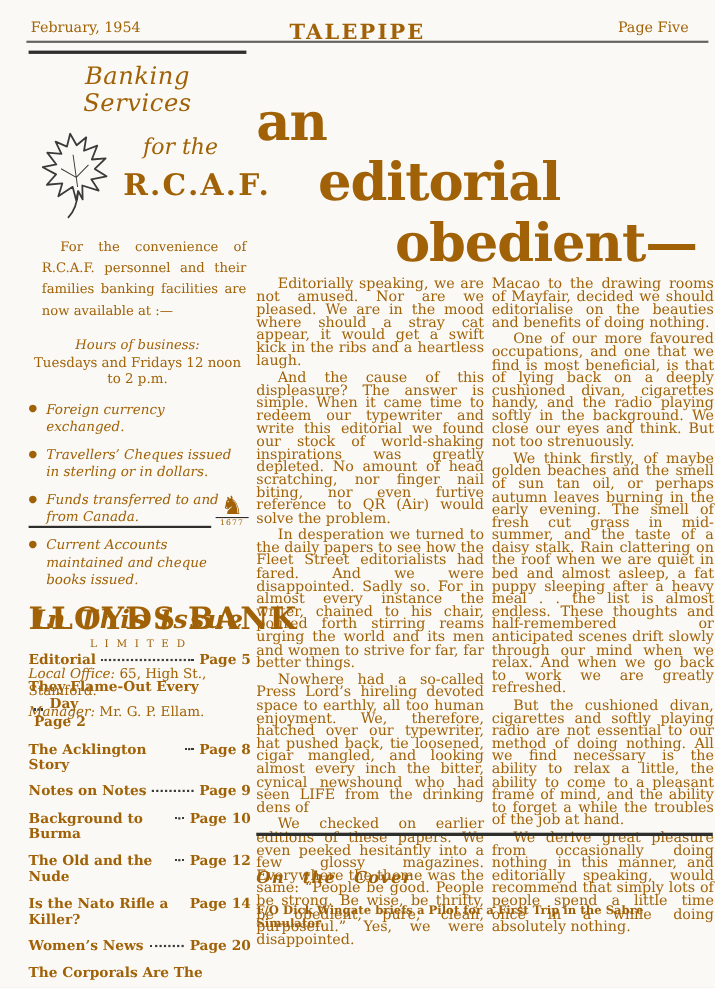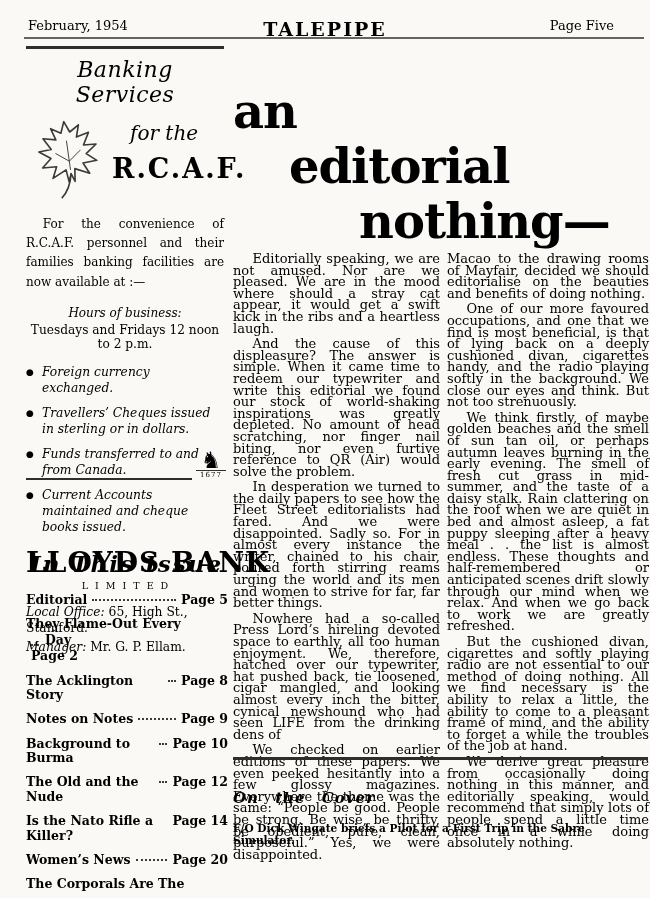--- a/index.html
+++ b/index.html
@@ -1,37 +1,37 @@
 <!DOCTYPE html>
 <html><head>
 <meta charset="utf-8">
 <style>
   html,body{margin:0;padding:0;}
   body{background:#e8e7e3;}
   .page{
     position:relative;width:650px;height:898px;margin:0 auto;
-    background:#faf9f5;color:#000000;
+    background:#faf9f5;color:#a16207;
     font-family:"DejaVu Serif","Liberation Serif",serif;
     overflow:hidden;
   }
   
   .hdr-date{position:absolute;left:28px;top:18px;font-size:13px;}
   .hdr-title{position:absolute;left:0;right:0;top:18px;text-align:center;
     font-size:19px;font-weight:bold;letter-spacing:2px;}
-  .hdr-page{position:absolute;right:36px;top:18px;font-size:13px;}
+  .hdr-page{position:absolute;right:24px;top:18px;font-size:13px;}
   .rule-header{position:absolute;left:24px;top:37px;width:620px;height:2px;background:#4a4a46;opacity:.85;}
   
   .ad{position:absolute;left:26px;top:46px;width:198px;}
   .ad-top-rule{height:3px;background:#2e2e2c;margin-bottom:8px;}
   .ad-script{font-style:italic;font-size:22px;text-align:center;margin-top:8px;letter-spacing:.5px;}
   .ad-brandrow{position:relative;height:102px;margin-top:2px;}
   .leaf{position:absolute;left:6px;top:6px;width:74px;height:88px;transform:rotate(-8deg);}
   .ad-forthe{position:absolute;left:104px;top:12px;font-style:italic;font-size:20px;}
   .ad-rcaf{position:absolute;left:86px;top:44px;font-weight:bold;font-size:27px;letter-spacing:2px;}
-  .ad-intro{font-size:12px;line-height:1.6;text-align:justify;text-indent:1.4em;margin:4px 0 8px 0;}
+  .ad-intro{font-size:12px;line-height:1.6;text-align:justify;text-indent:1.4em;margin:4px 0 8px 12px;}
   .ad-addr{font-variant:small-caps;font-size:13.5px;line-height:1.35;}
   .ad-addr .l0{padding-left:28px;}
   .ad-addr .l1{padding-left:48px;}
   .ad-addr .l2{padding-left:64px;}
   .ad-hours-label{font-style:italic;font-size:12px;text-align:center;margin-top:14px;}
   .ad-hours{font-size:12.2px;text-align:center;margin-top:3px;}
   .ad-bullets{list-style:none;margin:14px 0 0 0;padding:0;}
   .ad-bullets li{display:flex;margin:0 0 9px 0;font-style:italic;font-size:12.3px;line-height:1.3;}
   .bdot{flex:0 0 16px;font-size:9px;line-height:1.7;font-style:normal;}
   .ad-bank{font-weight:bold;font-size:28px;letter-spacing:1px;text-align:center;margin-top:10px;white-space:nowrap;}
@@ -190,21 +190,21 @@
     <div class="toc-two">
       <div class="toc-line1">The Corporals Are The</div>
 
     </div>
 
   </div>
 
   <div class="headline">
     <div class="hl-1">an</div>
     <div class="hl-2">editorial</div>
-    <div class="hl-3">nothing—</div>
+    <div class="hl-3">obedient—</div>
   </div>
 
   <div class="col col-left">
     <p>Editorially speaking, we are not amused.  Nor are we pleased.  We are in the mood where should a stray cat appear, it would get a swift kick in the ribs and a heartless laugh.</p>
     <p>And the cause of this displeasure?  The answer is simple. When it came time to redeem our typewriter and write this editorial we found our stock of world-shaking inspirations was greatly depleted.  No amount of head scratching, nor finger nail biting, nor even furtive reference to QR (Air) would solve the problem.</p>
     <p>In desperation we turned to the daily papers to see how the Fleet Street editorialists had fared. And we were disappointed.  Sadly so. For in almost every instance the writer, chained to his chair, poured forth stirring reams urging the world and its men and women to strive for far, far better things.</p>
     <p>Nowhere had a so-called Press Lord’s hireling devoted space to earthly, all too human enjoyment. We, therefore, hatched over our typewriter, hat pushed back, tie loosened, cigar mangled, and looking almost every inch the bitter, cynical newshound who had seen LIFE from the drinking dens of</p>
     <p>We checked on earlier editions of these papers.  We even peeked hesitantly into a few glossy magazines.  Everywhere the theme was the same: “People be good. People be strong.  Be wise, be thrifty, be obedient, pure, clean, purposeful.” Yes, we were disappointed.</p>
   </div>
   <div class="col col-right">

